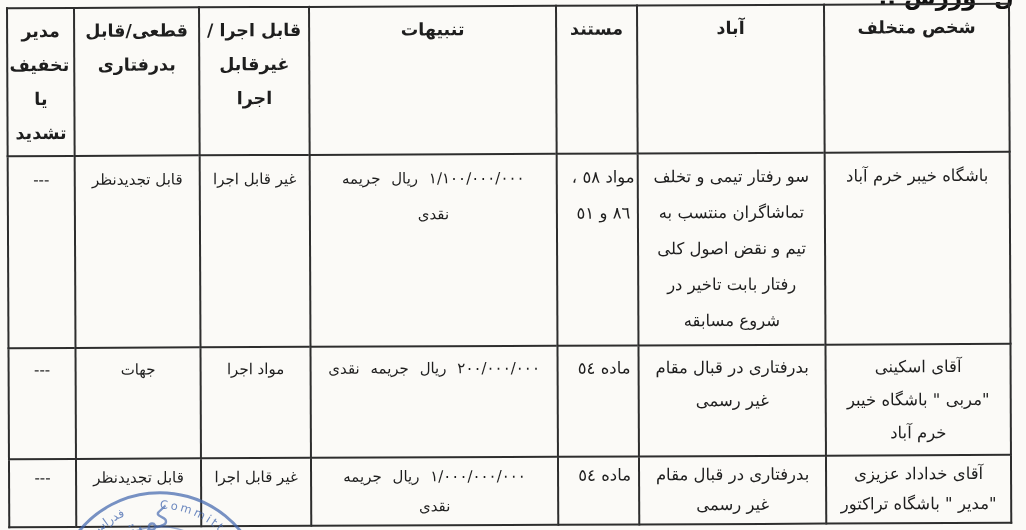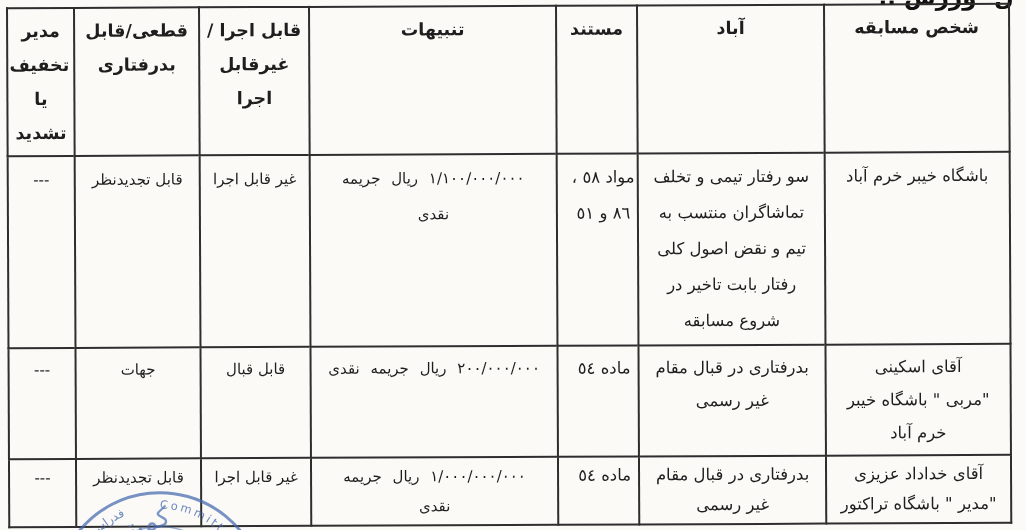--- a/index.html
+++ b/index.html
@@ -98,21 +98,21 @@
       <col class="c-offender">
         <col class="c-violation">
         <col class="c-basis">
         <col class="c-penalty">
       <col class="c-enforce">
         <col class="c-final">
         <col class="c-mitig">
     </colgroup>
     <thead>
       <tr>
-        <th>شخص مسابقه</th>
+        <th>شخص متخلف</th>
         <th>آباد</th>
         <th>مستند</th>
         <th>تنبیهات</th>
         <th>قابل اجرا /غیرقابل اجرا</th>
         <th>قطعی/قابل بدرفتاری</th>
         <th>مدیر تخفیف یا تشدید</th>
       </tr>
     </thead>
     <tbody>
       <tr class="r1">
@@ -142,21 +142,21 @@
         <td>بدرفتاری در قبال مقام غیر رسمی</td>
         <td class="basis">ماده ٥٤</td>
         <td>
           <div class="pen">
             <span class="num">٢٠٠/٠٠٠/٠٠٠</span>
             <span>ریال</span>
             <span>جریمه</span>
             <span>نقدی</span>
           </div>
         </td>
-        <td class="small">قابل قبال</td>
+        <td class="small">مواد اجرا</td>
         <td class="small">جهات</td>
         <td class="mitig">---</td>
       </tr>
       <tr class="r3">
         <td>
           <div>آقای خداداد عزیزی</div>
           <div>"مدیر " باشگاه تراکتور</div>
         </td>
         <td>بدرفتاری در قبال مقام غیر رسمی</td>
         <td class="basis">ماده ٥٤</td>

